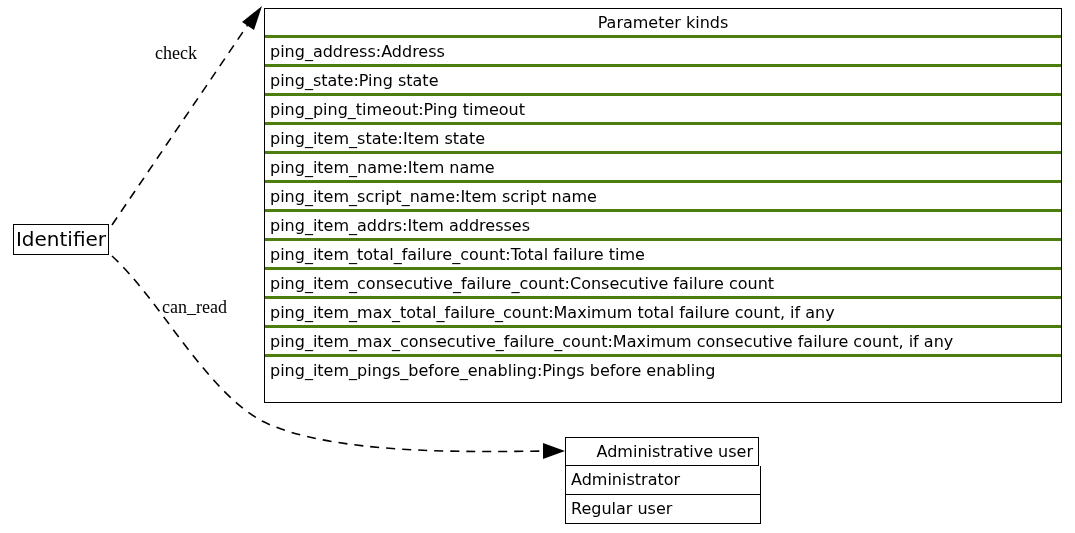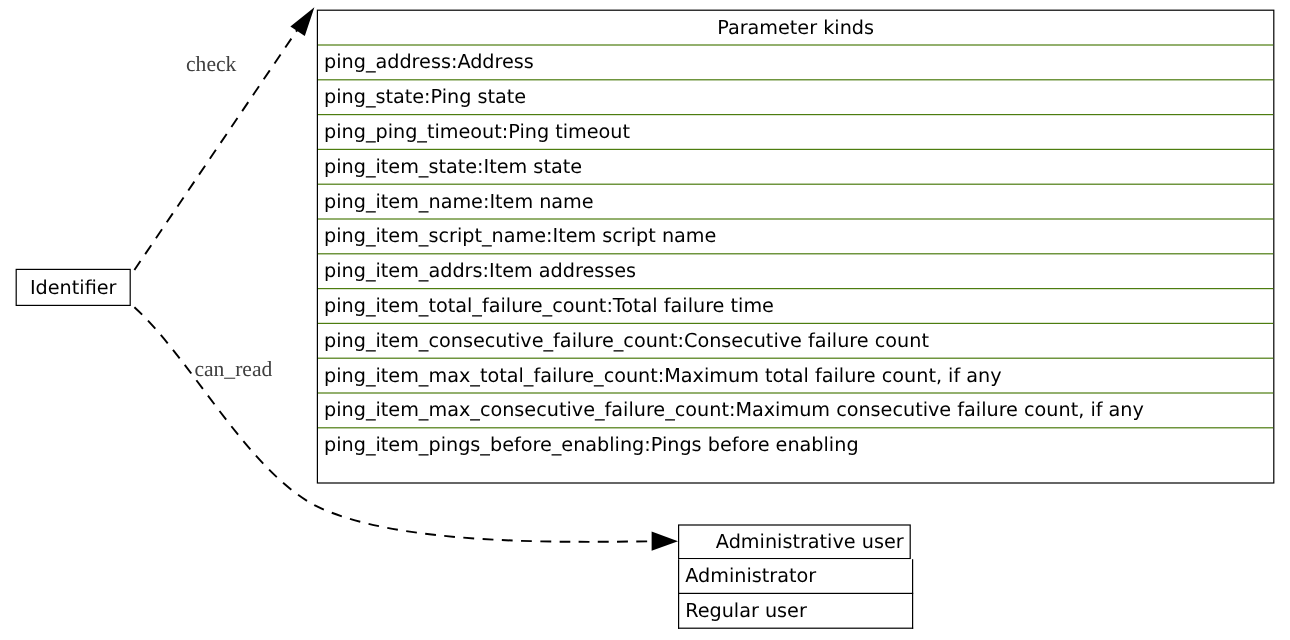--- a/index.html
+++ b/index.html
@@ -20,21 +20,21 @@
   .record {
     position: absolute;
     box-sizing: border-box;
     border: 1px solid #000000;
     background: #ffffff;
   }
   .record-row {
     box-sizing: border-box;
     height: 28px;
     line-height: 27px;
-    border-bottom: 1px solid #4d7c0f;
+    border-bottom: 3px solid #4d7c0f;
     font-size: 16px;
     color: #000000;
     padding: 0 5px;
     white-space: nowrap;
     overflow: hidden;
   }
   .record-row:last-child {
     border-bottom: none;
   }
   .record-row.title {
@@ -60,21 +60,21 @@
   
   #identifier-node {
     position: absolute;
     left: 13px;
     top: 224px;
     width: 96px;
     height: 31px;
     box-sizing: border-box;
     border: 1px solid #000000;
     background: #ffffff;
-    font-size: 16px;
+    font-size: 20px;
     line-height: 29px;
     color: #000000;
     text-align: center;
     white-space: nowrap;
   }
 
   
   #admin-table {
     left: 565px;
     top: 437px;
@@ -118,21 +118,21 @@
   .edge-head {
     fill: #000000;
     stroke: none;
   }
 
   
   .edge-label {
     position: absolute;
     font-family: "Liberation Serif", "DejaVu Serif", serif;
     font-size: 18px;
-    color: #404040;
+    color: #000000;
     white-space: nowrap;
   }
   #label-check {
     left: 155px;
     top: 43px;
   }
   #label-can-read {
     left: 143px;
     top: 297px;
     margin-left: 19px;

